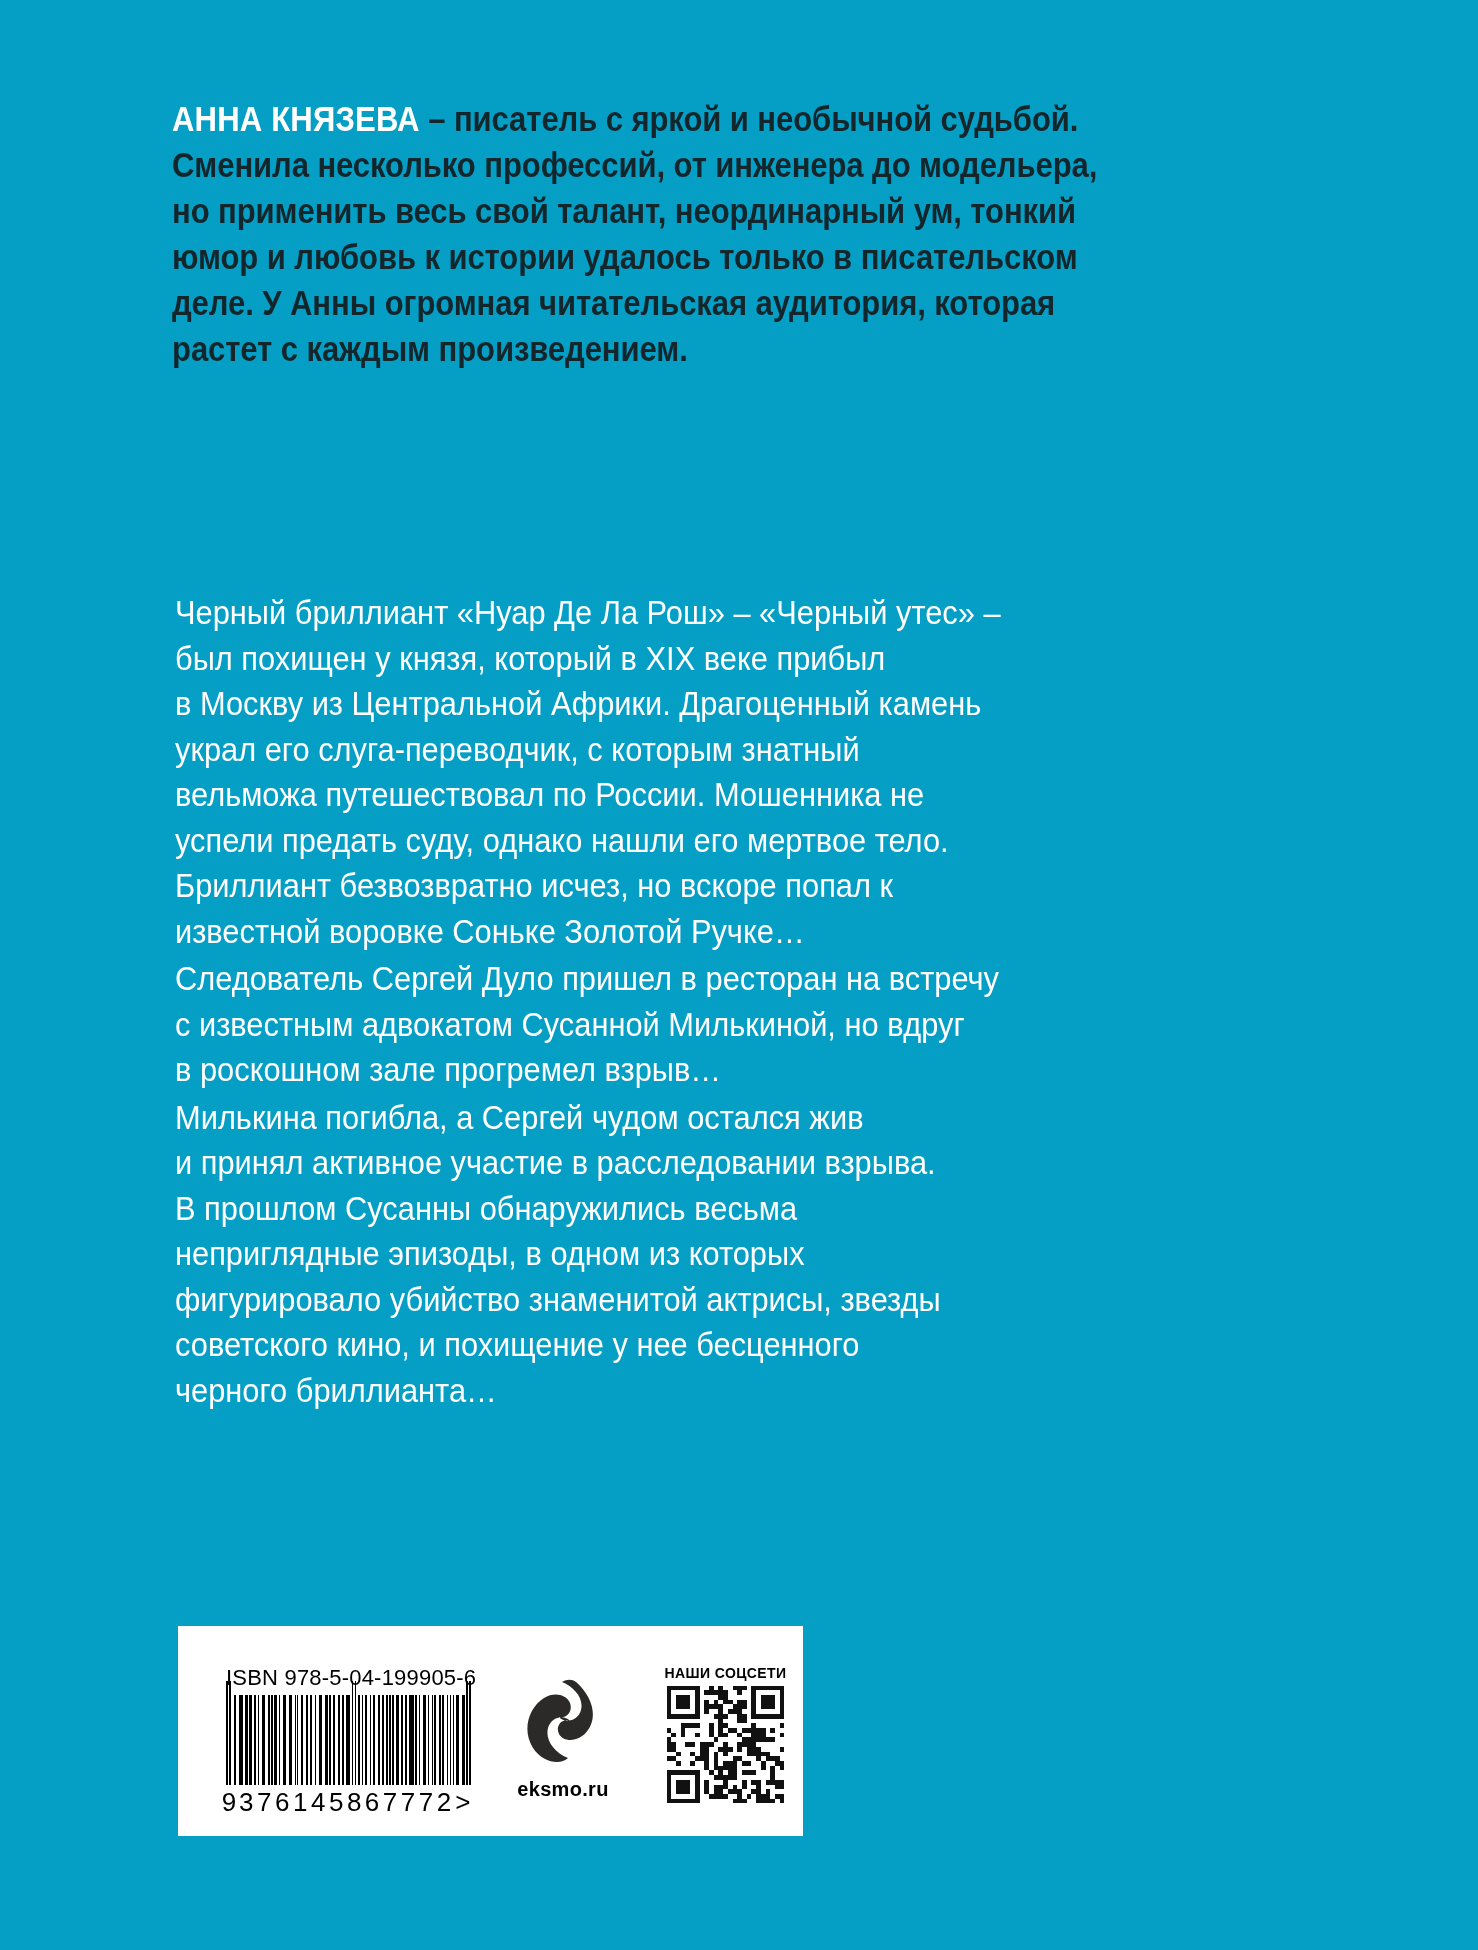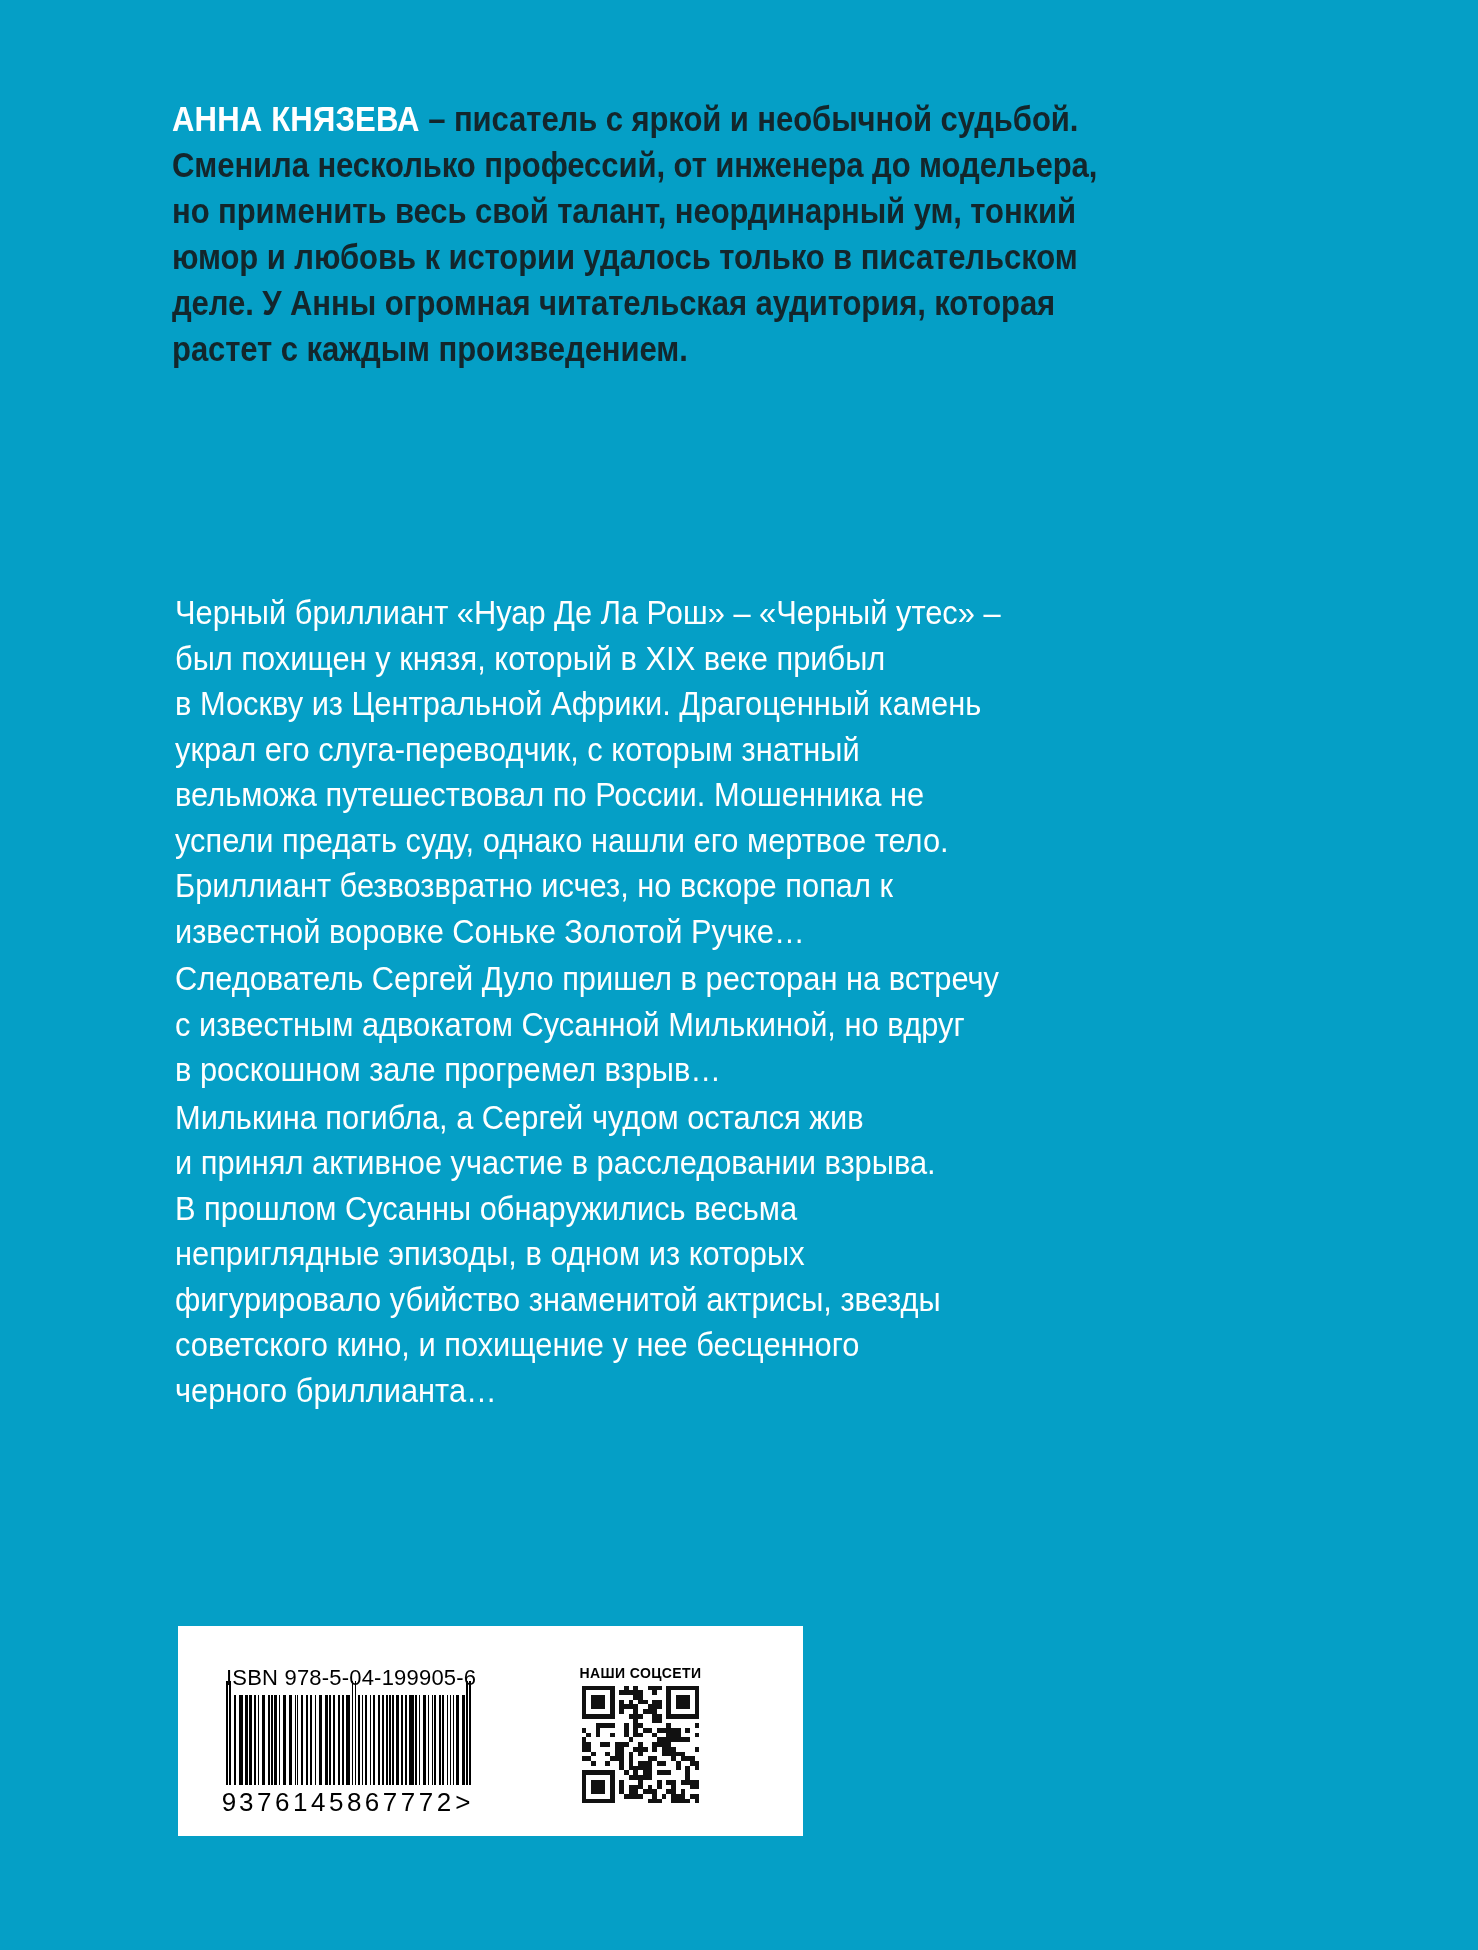--- a/index.html
+++ b/index.html
@@ -369,20 +369,30 @@
           <i class="guard" style="width: 2px;"></i>
         </div>
       <div class="barcode-digits">
         <span class="d1">9</span>
         <span class="grp">376145</span>
         <span class="grp">867772</span>
         <span class="gt">&gt;</span>
       </div>
     </div>
 
+    <div class="eksmo-block">
+      <div class="eksmo-logo">
+        <svg width="78" height="92" viewBox="0 0 78 92">
+          <path d="M52 6 C68 20 74 40 64 54 C56 66 40 67 35 58 C31 50 38 42 46 45 C40 38 27 41 24 52 C21 64 30 76 44 82
+                   C36 90 18 86 9 72 C-2 55 4 32 20 22 C30 16 42 18 46 27 C49 35 43 43 35 41 C41 48 54 45 57 34
+                   C60 22 50 11 38 6 C43 3 48 3 52 6 Z" fill="#2b2a28"></path>
+        </svg>
+      </div>
+      <div class="eksmo-url">eksmo.ru</div>
+    </div>
 
     <div class="social-block">
       <div class="social-label">НАШИ СОЦСЕТИ</div>
       <div class="qr" id="qr-code">
           <span class="on"></span>
           <span class="on"></span>
           <span class="on"></span>
           <span class="on"></span>
           <span class="on"></span>
           <span class="on"></span>

